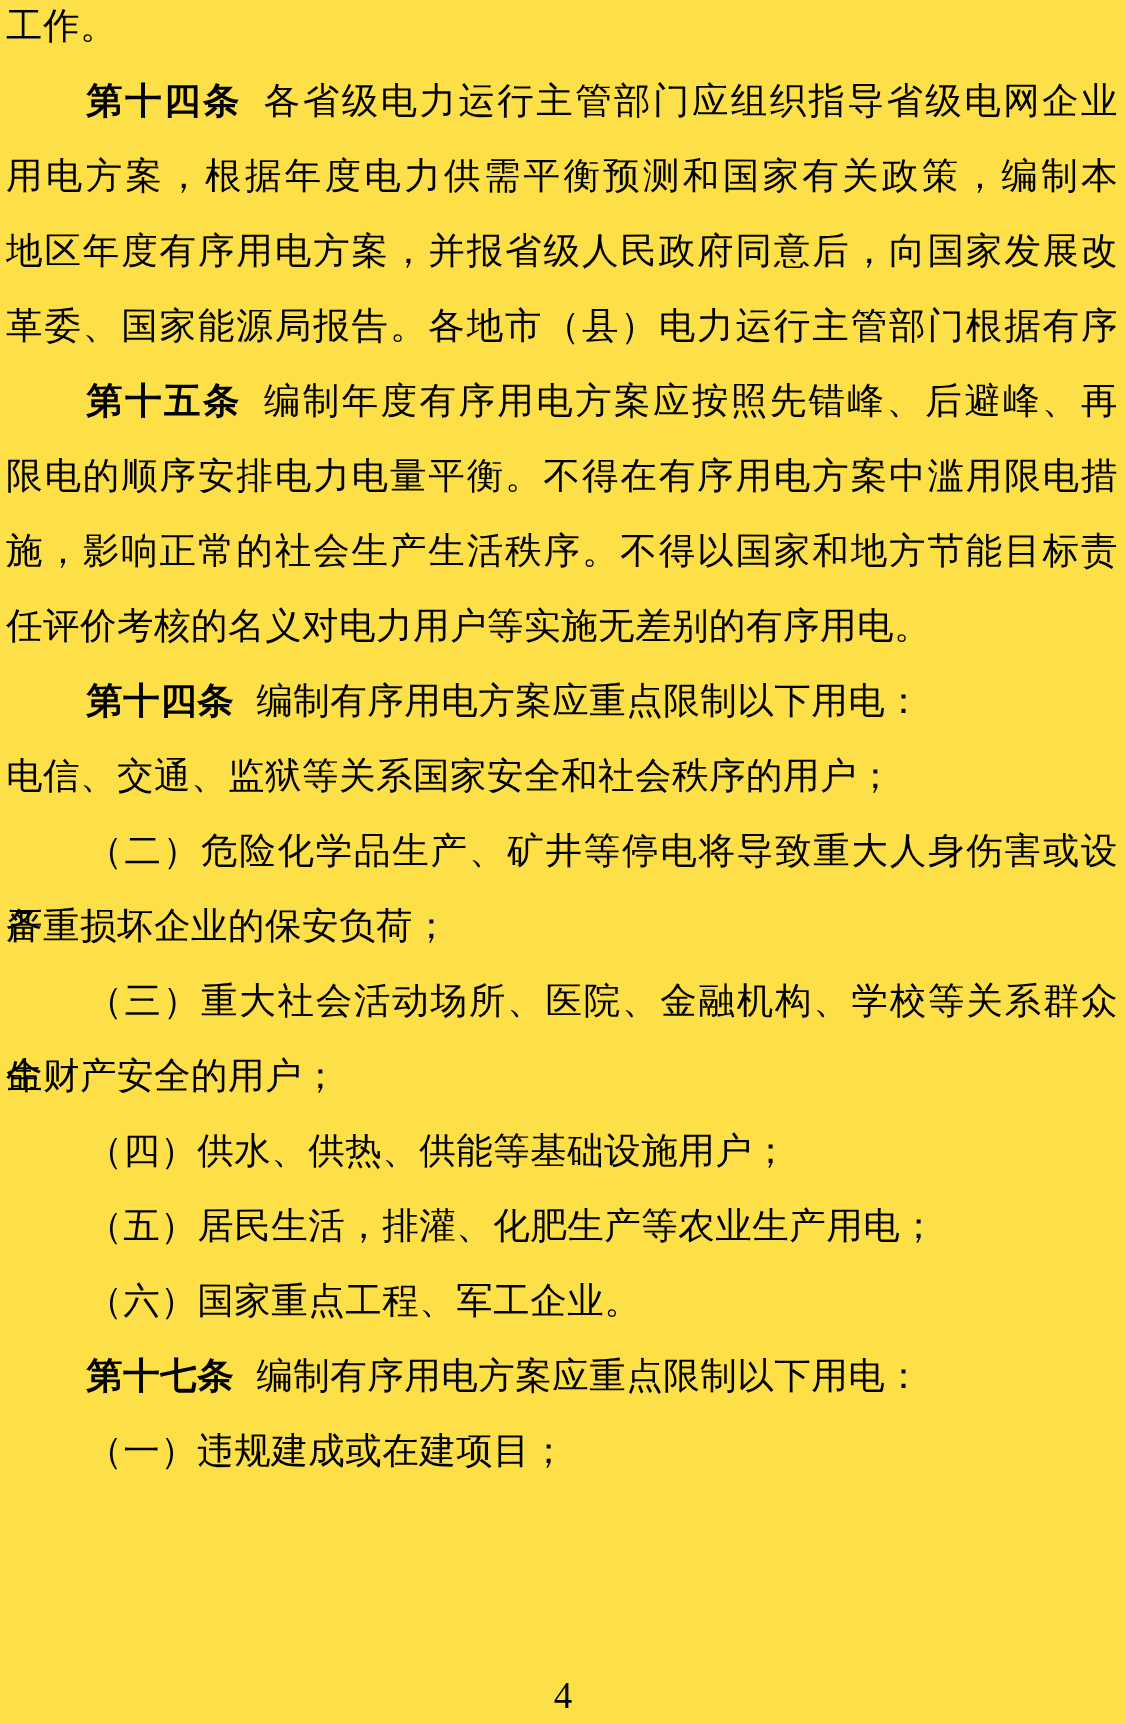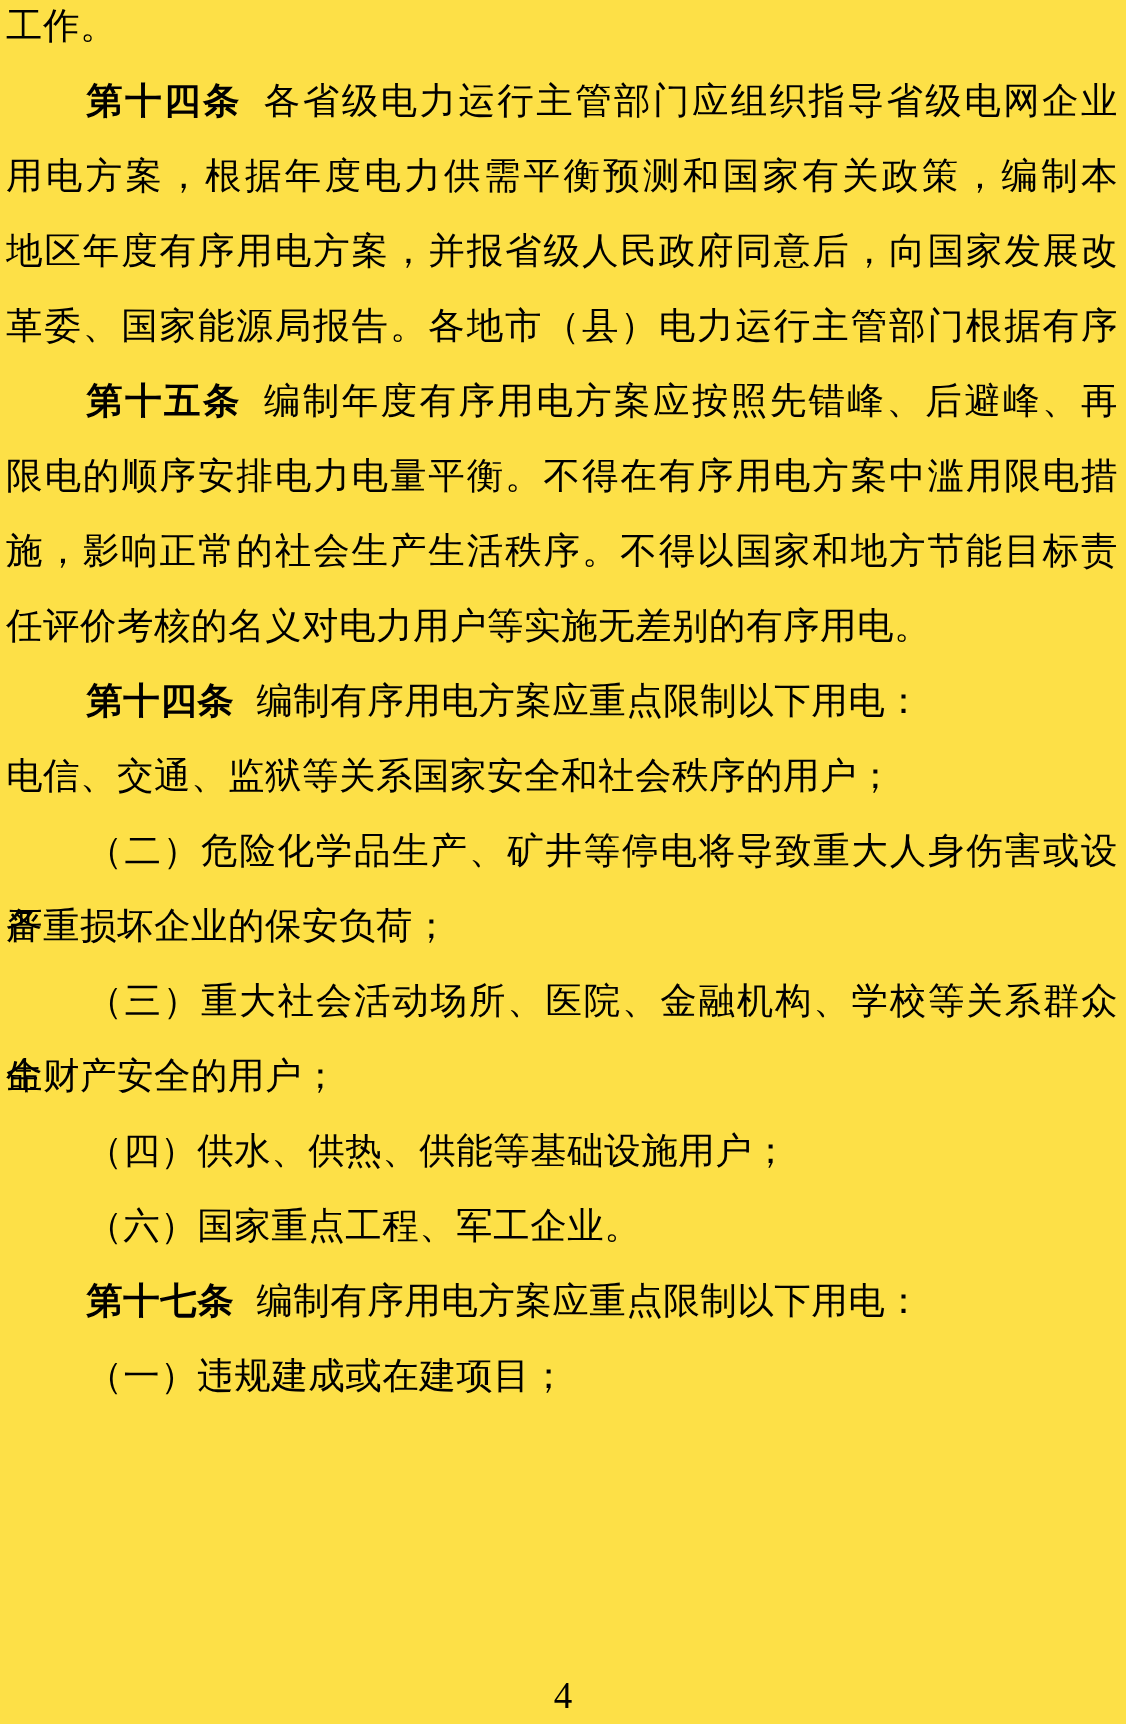--- a/index.html
+++ b/index.html
@@ -82,20 +82,21 @@
     <div class="line indent fill">（二）危险化学品生产、矿井等停电将导致重大人身伤害或设备</div>
 
     <div class="line">严重损坏企业的保安负荷；</div>
 
     <div class="line indent fill">（三）重大社会活动场所、医院、金融机构、学校等关系群众生</div>
 
     <div class="line">命财产安全的用户；</div>
 
     <div class="line indent">（四）供水、供热、供能等基础设施用户；</div>
 
+    <div class="line indent">（五）居民生活，排灌、化肥生产等农业生产用电；</div>
 
     <div class="line indent">（六）国家重点工程、军工企业。</div>
 
     <div class="line indent">
       <span class="term">第十七条</span><span>编制有序用电方案应重点限制以下用电：</span>
     </div>
 
     <div class="line indent">（一）违规建成或在建项目；</div>
 
   </div>

